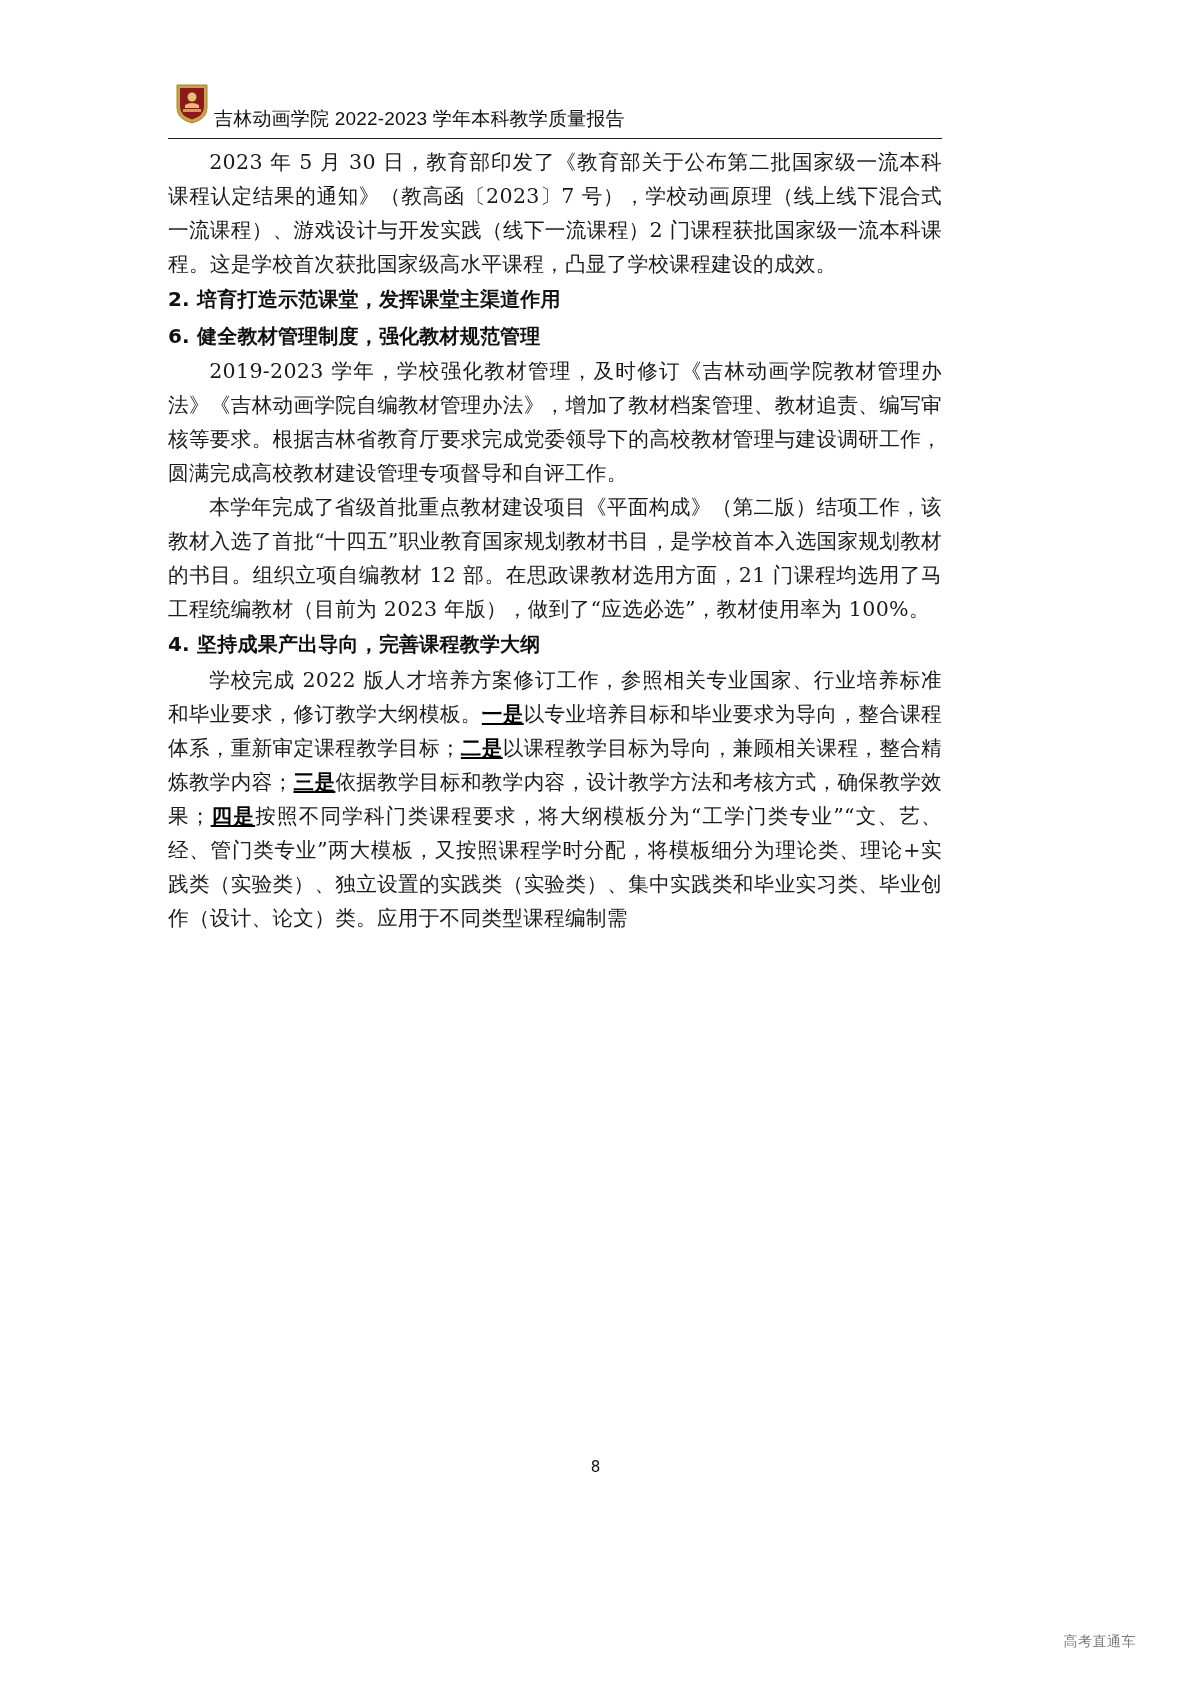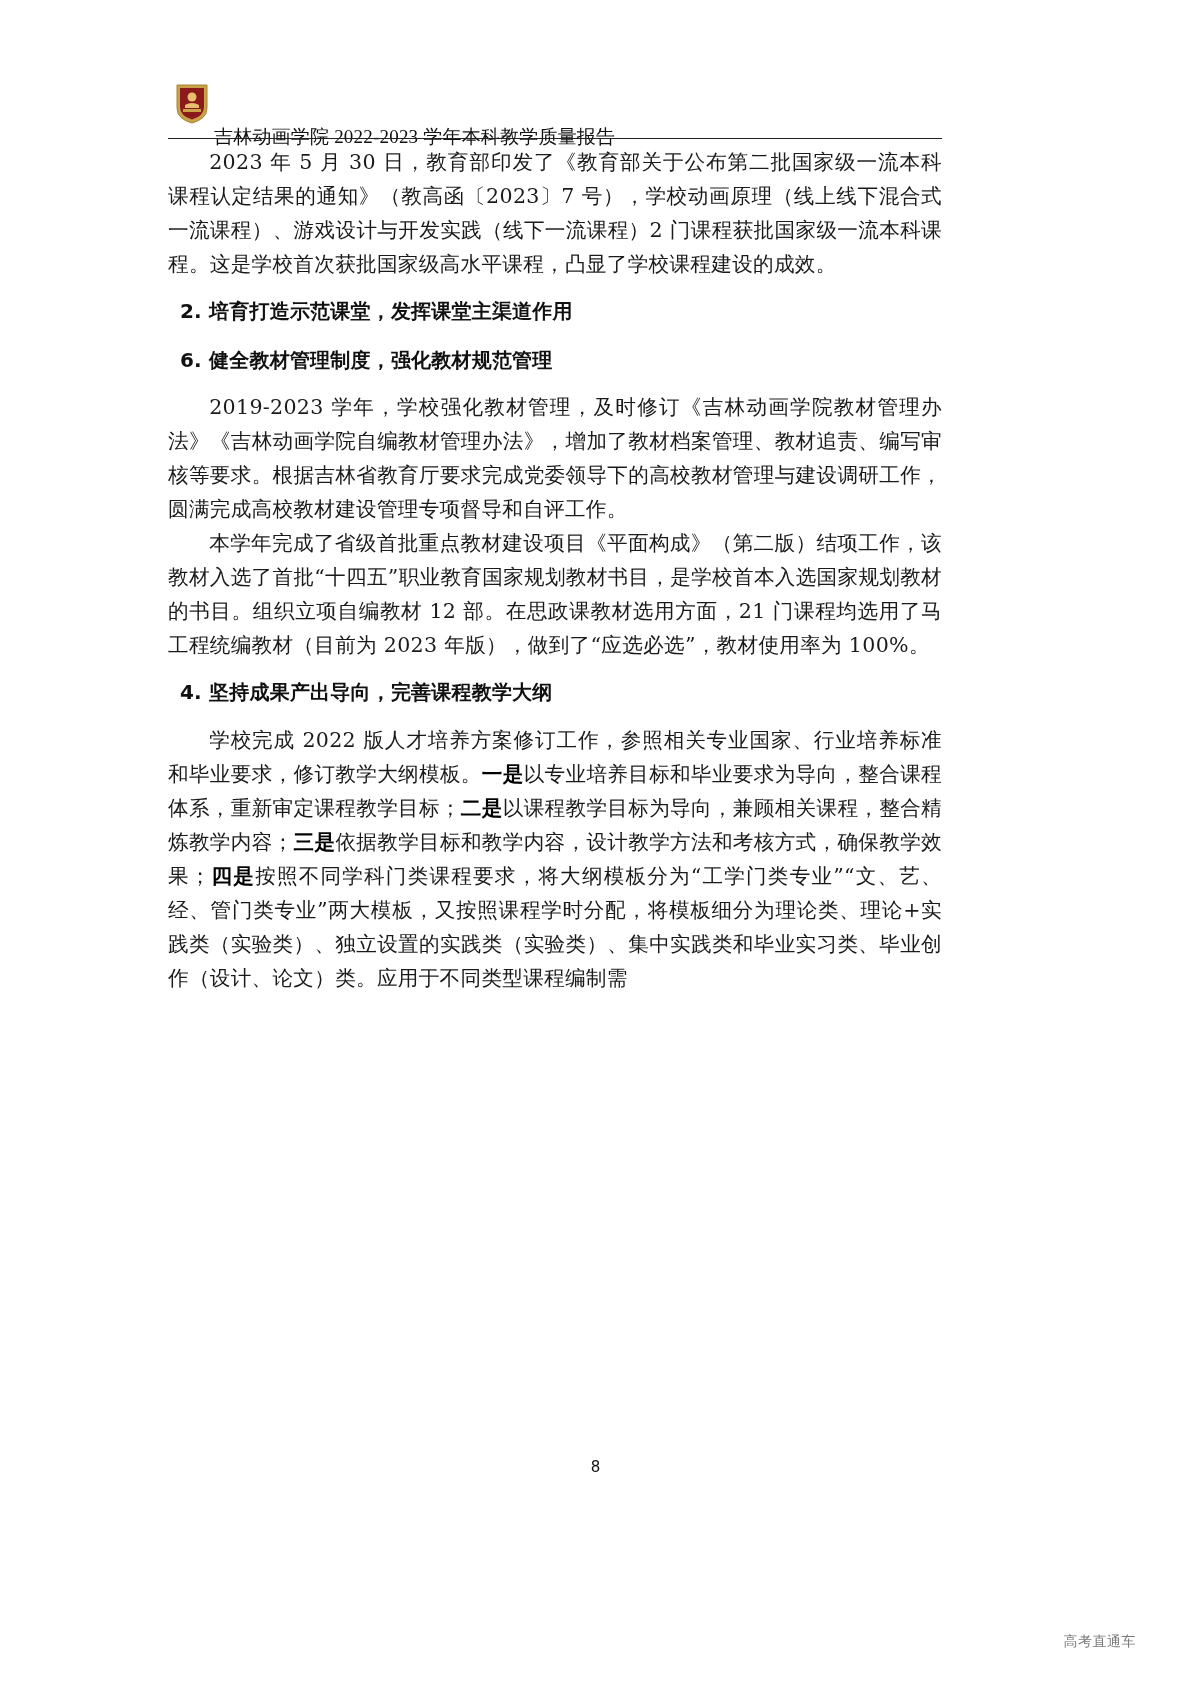--- a/index.html
+++ b/index.html
@@ -25,22 +25,22 @@
     .logo {
       position: absolute;
       left: 6px;
       top: 4px;
       width: 36px;
       height: 42px;
     }
     .header-title {
       position: absolute;
       left: 46px;
-      top: 46px;
-      font-family: Liberation Serif, serif;
+      top: 28px;
+      font-family: Liberation Sans, sans-serif;
       font-size: 19px;
       letter-spacing: 0.2px;
       color: #111;
       white-space: nowrap;
     }
     .header-rule {
       position: absolute;
       left: 0;
       top: 60px;
       width: 774px;
@@ -57,32 +57,33 @@
       margin: 0;
       font-size: 20.6px;
       line-height: 34px;
       text-align: justify;
       text-align-last: left;
       text-indent: 2em;
       color: #1a1a1a;
       letter-spacing: 0.3px;
     }
     .heading {
-      margin: 12px;
+      margin: 0;
       font-family: "DejaVu Sans", "Liberation Sans", sans-serif;
       font-weight: bold;
       font-size: 20px;
       line-height: 36.6px;
       color: #111;
       letter-spacing: 0.2px;
     }
     .strong {
       font-family: "DejaVu Sans", "Liberation Sans", sans-serif;
       font-weight: bold;
       color: #000;
+      text-decoration: underline;
     }
     .page-number {
       position: absolute;
       left: 0;
       width: 1191px;
       top: 1458px;
       text-align: center;
       font-family: "DejaVu Sans", "Liberation Sans", sans-serif;
       font-size: 15px;
       color: #111;

